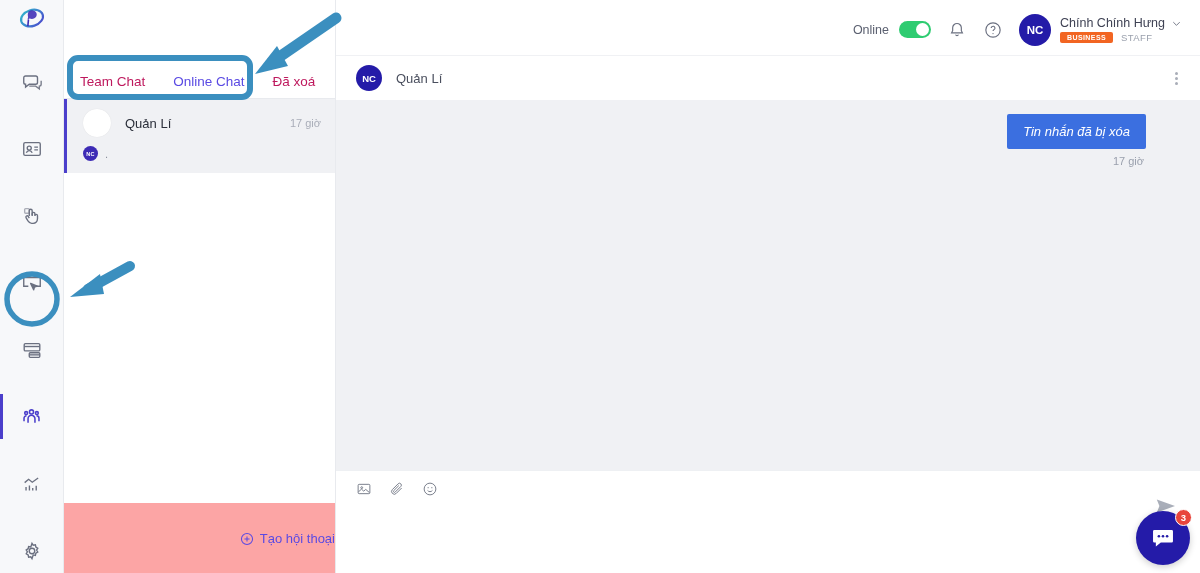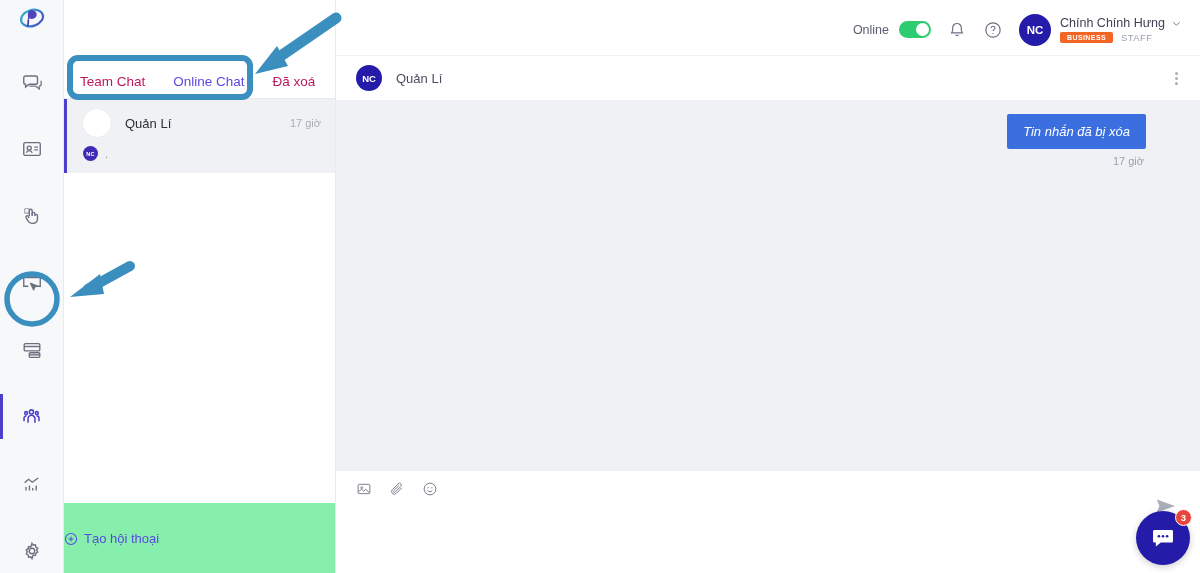--- a/index.html
+++ b/index.html
@@ -96,23 +96,23 @@
   .mini-avatar {
     width: 15px; height: 15px; border-radius: 50%;
     background: #3d2bb5; color: #fff;
     font-size: 5.5px; font-weight: bold;
     display: flex; align-items: center; justify-content: center;
     letter-spacing: .2px;
   }
   .conv-snippet { font-size: 11px; color: #8b909c; margin-left: 7px; }
   .list-footer {
     height: 70px; flex: 0 0 70px;
-    display: flex; align-items: flex-start; justify-content: flex-start;
+    display: flex; align-items: flex-start; justify-content: flex-end;
     padding-top: 28px;
-    background: #86efac;
+    background: #fca5a5;
   }
   .create-btn {
     display: flex; align-items: center; gap: 6px;
     font-size: 13px; color: #5a4ae3; cursor: pointer;
   }
 
   
   .chat-col {
     flex: 1 1 auto; height: 573px;
     display: flex; flex-direction: column;

